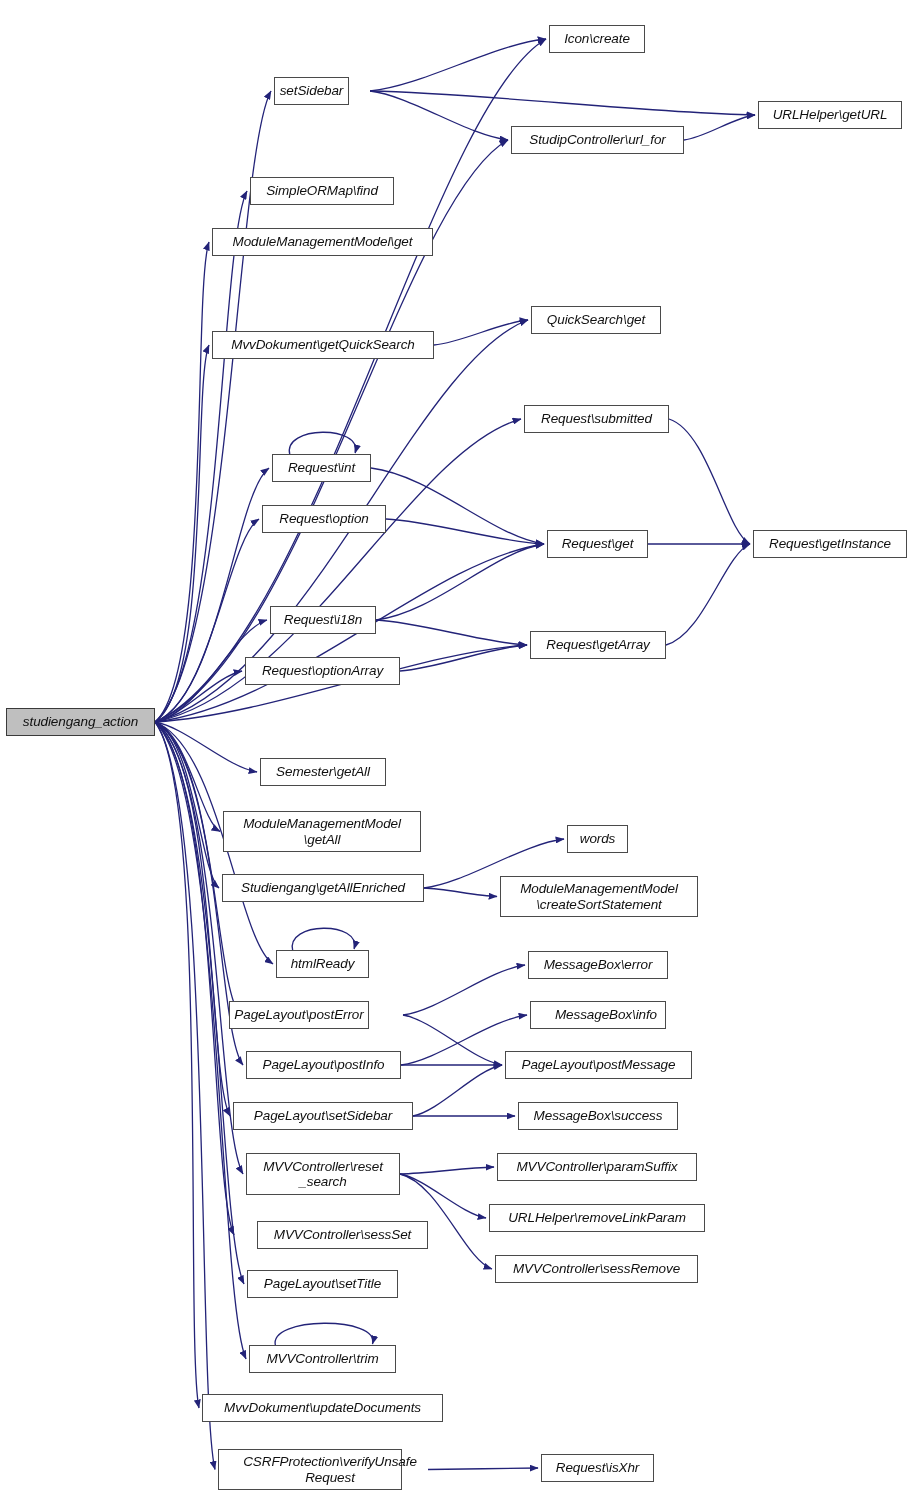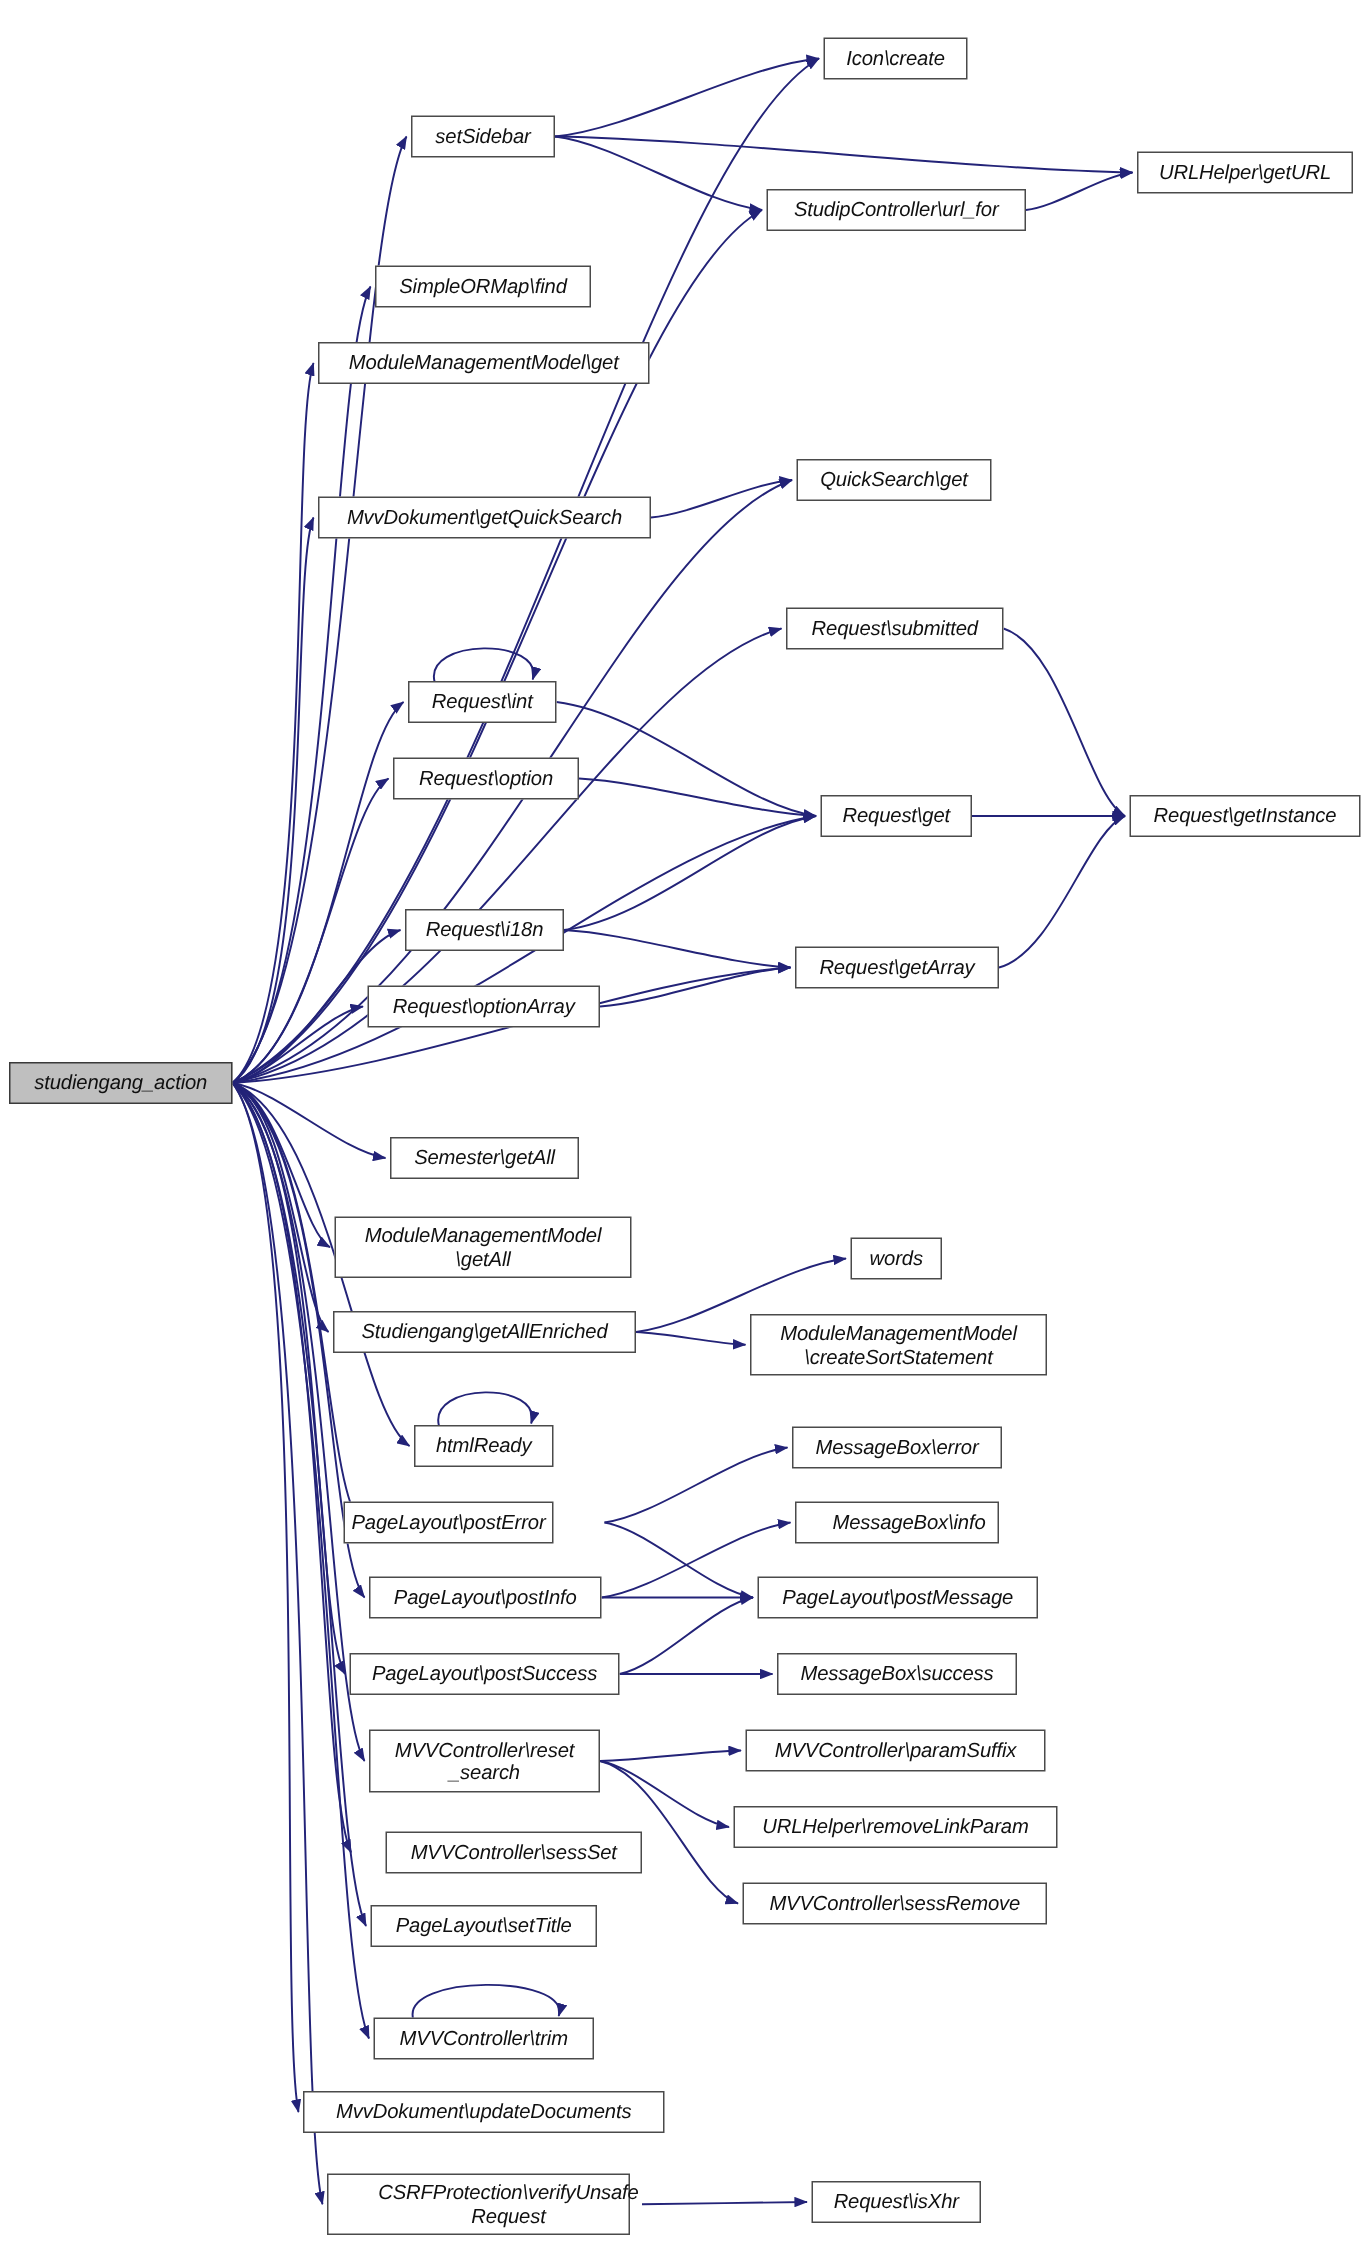--- a/index.html
+++ b/index.html
@@ -109,21 +109,21 @@
         <path d="M 155 722 C 221.9 785.7 218.7 1295.3 246 1359" marker-end="url(#arrowhead)" stroke="#232378" stroke-width="1.3" fill="none"></path>
         <path d="M 275.46 1346 C 267.46 1316 380.48 1316 372.48 1344" marker-end="url(#arrowhead)" stroke="#232378" stroke-width="1.3" fill="none"></path>
         <path d="M 155 722 C 208.6 790.6 185 1339.4 199 1408" marker-end="url(#arrowhead)" stroke="#232378" stroke-width="1.3" fill="none"></path>
         <path d="M 155 722 C 212.6 796.75 197 1394.75 215 1469.5" marker-end="url(#arrowhead)" stroke="#232378" stroke-width="1.3" fill="none"></path>
         <path d="M 428 1469.5 C 461 1469.35 505 1468.15 538 1468" marker-end="url(#arrowhead)" stroke="#232378" stroke-width="1.3" fill="none"></path>
       </g>
   </svg>
   <div id="node-layer">
       <div class="node current" style="left: 6px; top: 708px; width: 149px; height: 28px;"><span>studiengang_action</span></div>
       <div class="node" style="left: 549px; top: 25px; width: 96px; height: 28px;"><span>Icon\create</span></div>
-      <div class="node" style="left: 274px; top: 77px; width: 96px; height: 28px;"><span>setSidebar</span></div>
+      <div class="node" style="left: 274px; top: 77px; width: 75px; height: 28px;"><span>setSidebar</span></div>
       <div class="node" style="left: 758px; top: 101px; width: 144px; height: 28px;"><span>URLHelper\getURL</span></div>
       <div class="node" style="left: 511px; top: 126px; width: 173px; height: 28px;"><span>StudipController\url_for</span></div>
       <div class="node" style="left: 250px; top: 177px; width: 144px; height: 28px;"><span>SimpleORMap\find</span></div>
       <div class="node" style="left: 212px; top: 228px; width: 221px; height: 28px;"><span>ModuleManagementModel\get</span></div>
       <div class="node" style="left: 531px; top: 306px; width: 130px; height: 28px;"><span>QuickSearch\get</span></div>
       <div class="node" style="left: 212px; top: 331px; width: 222px; height: 28px;"><span>MvvDokument\getQuickSearch</span></div>
       <div class="node" style="left: 524px; top: 405px; width: 145px; height: 28px;"><span>Request\submitted</span></div>
       <div class="node" style="left: 272px; top: 454px; width: 99px; height: 28px;"><span>Request\int</span></div>
       <div class="node" style="left: 262px; top: 505px; width: 124px; height: 28px;"><span>Request\option</span></div>
       <div class="node" style="left: 547px; top: 530px; width: 101px; height: 28px;"><span>Request\get</span></div>
@@ -137,28 +137,28 @@
       <div class="node" style="left: 567px; top: 825px; width: 61px; height: 28px;"><span>words</span></div>
       <div class="node" style="left: 222px; top: 874px; width: 202px; height: 28px;"><span>Studiengang\getAllEnriched</span></div>
       <div class="node" style="left: 500px; top: 876px; width: 198px; height: 41px;"><span>ModuleManagementModel
 \createSortStatement</span></div>
       <div class="node" style="left: 276px; top: 950px; width: 93px; height: 28px;"><span>htmlReady</span></div>
       <div class="node" style="left: 528px; top: 951px; width: 140px; height: 28px;"><span>MessageBox\error</span></div>
       <div class="node" style="left: 229px; top: 1001px; width: 140px; height: 28px;"><span>PageLayout\postError</span></div>
       <div class="node" style="left: 530px; top: 1001px; width: 136px; height: 28px; padding-left: 16px;"><span>MessageBox\info</span></div>
       <div class="node" style="left: 246px; top: 1051px; width: 155px; height: 28px;"><span>PageLayout\postInfo</span></div>
       <div class="node" style="left: 505px; top: 1051px; width: 187px; height: 28px;"><span>PageLayout\postMessage</span></div>
-      <div class="node" style="left: 233px; top: 1102px; width: 180px; height: 28px;"><span>PageLayout\postSuccess</span></div>
+      <div class="node" style="left: 233px; top: 1102px; width: 180px; height: 28px;"><span>PageLayout\setSidebar</span></div>
       <div class="node" style="left: 518px; top: 1102px; width: 160px; height: 28px;"><span>MessageBox\success</span></div>
       <div class="node" style="left: 246px; top: 1153px; width: 154px; height: 42px;"><span>MVVController\reset
 _search</span></div>
       <div class="node" style="left: 497px; top: 1153px; width: 200px; height: 28px;"><span>MVVController\paramSuffix</span></div>
       <div class="node" style="left: 489px; top: 1204px; width: 216px; height: 28px;"><span>URLHelper\removeLinkParam</span></div>
       <div class="node" style="left: 237px; top: 1221px; width: 171px; height: 28px; margin-left: 20px;"><span>MVVController\sessSet</span></div>
       <div class="node" style="left: 495px; top: 1255px; width: 203px; height: 28px;"><span>MVVController\sessRemove</span></div>
       <div class="node" style="left: 247px; top: 1270px; width: 151px; height: 28px;"><span>PageLayout\setTitle</span></div>
       <div class="node" style="left: 249px; top: 1345px; width: 147px; height: 28px;"><span>MVVController\trim</span></div>
       <div class="node" style="left: 202px; top: 1394px; width: 241px; height: 28px;"><span>MvvDokument\updateDocuments</span></div>
-      <div class="node" style="left: 218px; top: 1449px; width: 202px; height: 41px; padding-left: 40px;"><span>CSRFProtection\verifyUnsafe
+      <div class="node" style="left: 218px; top: 1449px; width: 184px; height: 41px; padding-left: 40px;"><span>CSRFProtection\verifyUnsafe
 Request</span></div>
       <div class="node" style="left: 541px; top: 1454px; width: 113px; height: 28px;"><span>Request\isXhr</span></div>
     </div>
 </div>
 
 </body></html>

